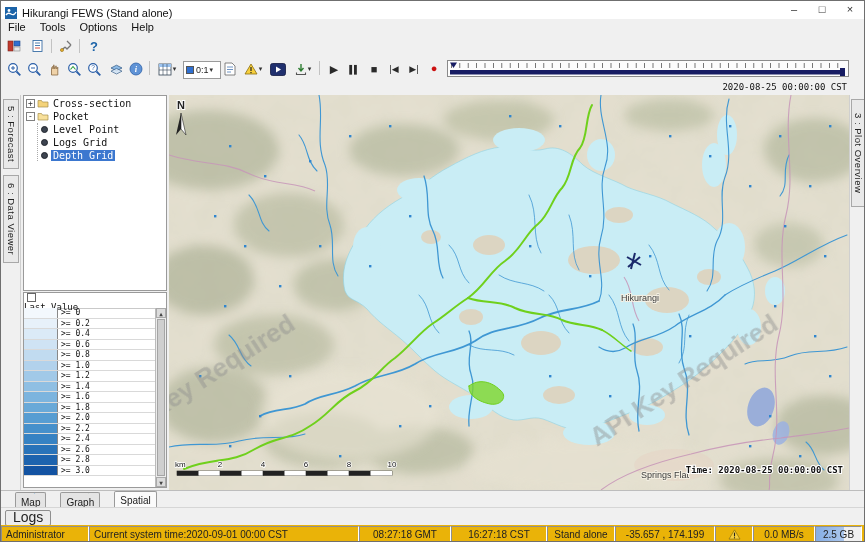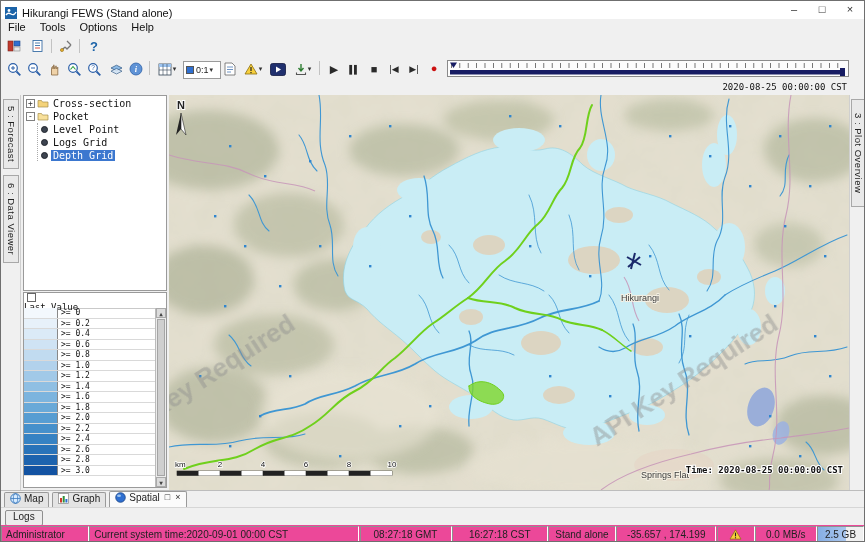--- a/index.html
+++ b/index.html
@@ -59,29 +59,29 @@
   .lsw{width:34px;border-right:1px solid #888;box-sizing:border-box;flex:0 0 auto;}
   .llab{font-size:8px;color:#111;line-height:10px;padding-left:3px;}
   .vscroll{position:absolute;right:0;top:0;bottom:0;width:11px;background:#ececec;border-left:1px solid #bbb;box-sizing:border-box;}
   .varrow{position:absolute;left:0;width:10px;height:10px;font-size:6px;text-align:center;line-height:10px;color:#444;background:#dcdcdc;border:1px solid #aaa;box-sizing:border-box;}
   .vthumb{position:absolute;left:1px;top:11px;bottom:11px;width:8px;background:#cfcfcf;border:1px solid #a5a5a5;box-sizing:border-box;}
 
   .map-area{position:absolute;left:168px;top:0;width:680px;height:395px;overflow:hidden;background:#ddd6c3;}
 
   
   .bottom-tabs{position:absolute;top:489px;left:0;right:0;height:17px;background:#f0f0f0;border-top:1px solid #bdbdbd;display:flex;align-items:flex-end;}
-  .btab{display:flex;align-items:flex-start;gap:3px;height:15px;margin-left:3px;padding:0 5px;border:1px solid #9a9a9a;border-bottom:none;background:#e4e4e4;font-size:10px;color:#222;border-radius:2px 2px 0 0;}
+  .btab{display:flex;align-items:flex-end;gap:3px;height:15px;margin-left:14px;padding:0 5px;border:1px solid #9a9a9a;border-bottom:none;background:#e4e4e4;font-size:10px;color:#222;border-radius:2px 2px 0 0;flex-direction:column;}
   .btab.active{background:#fbfbfb;height:16px;}
   .btab .tctl{font-size:9px;color:#333;margin-left:2px;}
 
   .logs-row{position:absolute;top:506px;left:0;right:0;height:18px;background:#f0f0f0;border-top:1px solid #d6d6d6;}
-  .logs-btn{position:absolute;left:4px;top:2px;height:14px;padding:0 7px;background:#ececec;border:1px solid #8f8f8f;border-radius:2px;font-size:10px;line-height:12px;color:#222;}
+  .logs-btn{position:absolute;left:4px;top:2px;height:14px;padding:0 7px;background:#ececec;border:1px solid #8f8f8f;border-radius:2px;font-size:14px;line-height:12px;color:#222;}
 
   
-  .statusbar{position:absolute;top:524px;left:0;right:0;height:18px;background:#ec4899;display:flex;justify-content:space-between;}
+  .statusbar{position:absolute;top:524px;left:0;right:0;height:18px;background:#eab308;display:flex;}
   .scell{height:16px;margin-top:1px;border:1px solid;border-color:#8f8f8f #ffffff #ffffff #8f8f8f;box-sizing:border-box;font-size:10px;color:#222;
          display:flex;align-items:center;justify-content:center;overflow:hidden;white-space:nowrap;}
   .scell.left{justify-content:flex-start;padding-left:4px;}
   .mem{background:linear-gradient(90deg,#86aee4 0%,#aac6ec 62%,#f0f0f0 62%);}
 </style>
 </head>
 <body>
 
 <div class="window">
 

